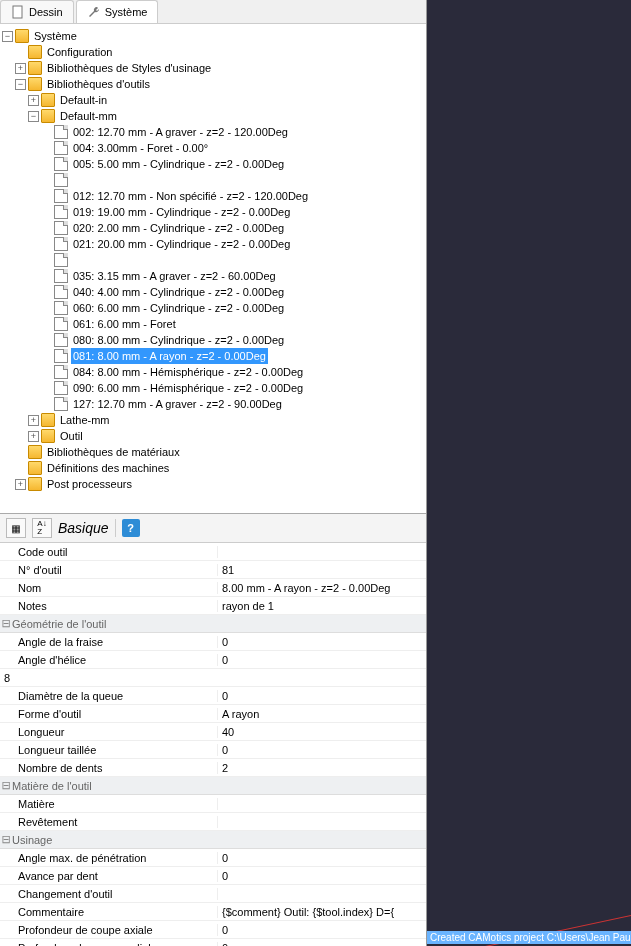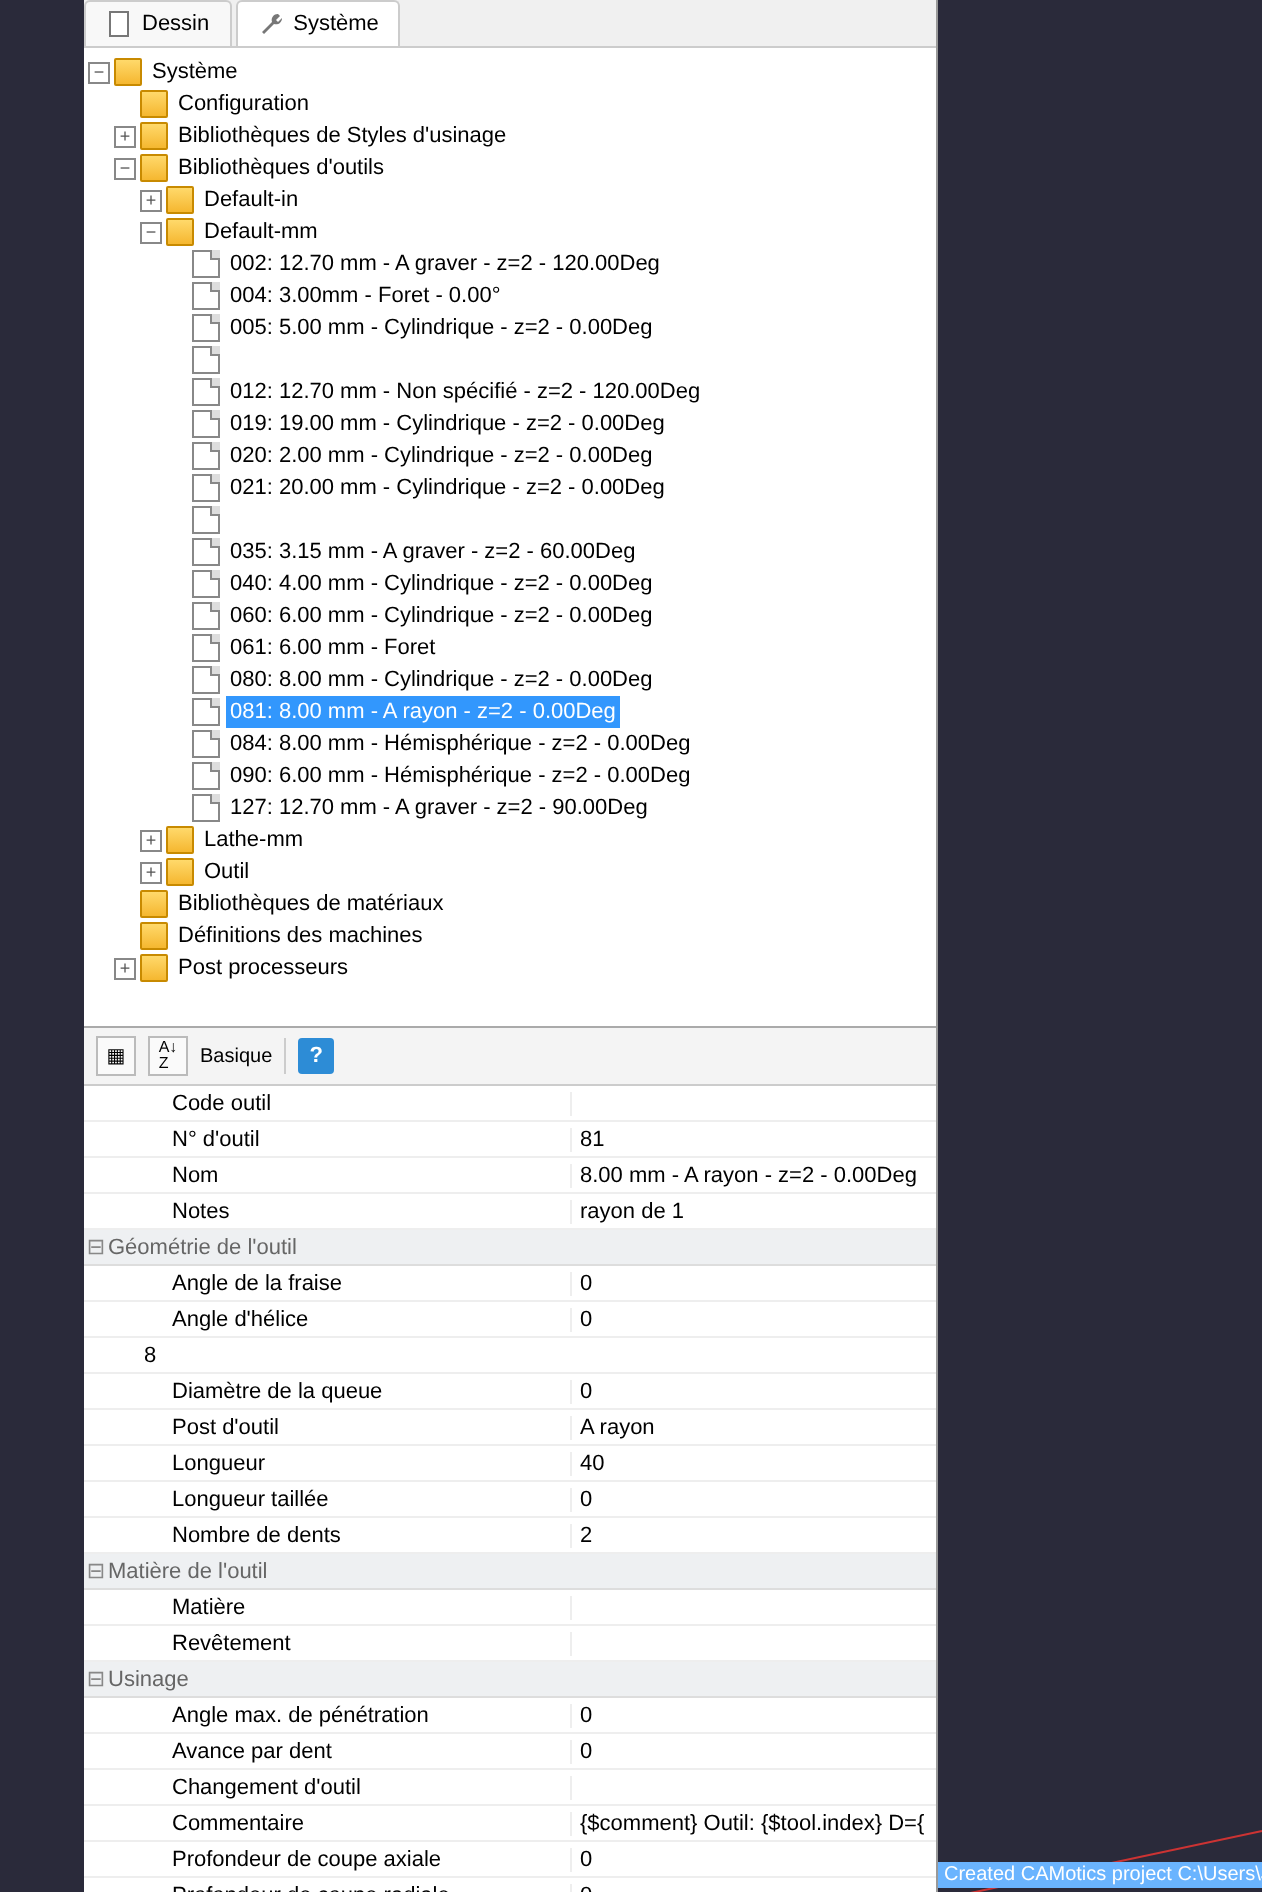--- a/index.html
+++ b/index.html
@@ -1,39 +1,39 @@
 <!DOCTYPE html>
 <html><head>
 <meta charset="utf-8">
 <style>
 * { margin: 0; padding: 0; box-sizing: border-box; font-family: "Segoe UI", Tahoma, sans-serif; font-size: 11px; }
 body { width: 631px; height: 946px; display: flex; background: #2a2a3a; overflow: hidden; }
-.left-panel { width: 427px; display: flex; flex-direction: column; background: #0f766e; border-right: 1px solid #999; margin-left: 42px; }
+.left-panel { width: 427px; display: flex; flex-direction: column; background: #0f766e; border-right: 1px solid #999; }
 .right-panel { flex: 1; background: #2a2a3a; position: relative; }
 .tabs { display: flex; background: #f0f0f0; border-bottom: 1px solid #ccc; }
 .tab { padding: 4px 10px; border: 1px solid #ccc; border-bottom: none; background: #f8f8f8; display: flex; align-items: center; gap: 4px; cursor: pointer; margin-right: 2px; border-radius: 3px 3px 0 0; }
 .tab.active { background: #fff; }
 .tab-icon { width: 14px; height: 14px; display: inline-block; }
 .tree-container { flex: 0 0 490px; overflow: auto; background: #fff; padding: 4px 2px; border-bottom: 1px solid #aaa; }
 .tree-node { white-space: nowrap; line-height: 16px; height: 16px; display: flex; align-items: center; }
 .tree-toggle { width: 11px; height: 11px; border: 1px solid #888; display: inline-flex; align-items: center; justify-content: center; font-size: 9px; line-height: 1; margin-right: 2px; cursor: pointer; background: #fff; color: #555; }
 .tree-spacer { width: 13px; display: inline-block; }
 .tree-icon { width: 14px; height: 14px; display: inline-block; margin-right: 3px; flex-shrink: 0; }
 .folder { background: linear-gradient(#ffd96b,#f5b730); border: 1px solid #c88a00; border-radius: 1px; }
 .doc { background: #fff; border: 1px solid #888; position: relative; }
 .doc::after { content: ""; position: absolute; top: -1px; right: -1px; width: 4px; height: 4px; background: #ddd; border-left: 1px solid #888; border-bottom: 1px solid #888; }
 .tree-label { padding: 0 2px; }
 .tree-label.selected { background: #3297fd; color: #fff; }
 .props-toolbar { display: flex; align-items: center; gap: 6px; padding: 4px 6px; background: #f4f4f4; border-bottom: 1px solid #ccc; }
 .tb-btn { width: 20px; height: 20px; border: 1px solid #bbb; background: #fafafa; display: flex; align-items: center; justify-content: center; cursor: pointer; font-size: 10px; }
-.tb-label { font-size: 10px; }
+.tb-label { font-size: 14px; font-style: italic; }
 .help-btn { width: 18px; height: 18px; background: #2d8cd6; color: #fff; border-radius: 2px; display: flex; align-items: center; justify-content: center; font-weight: bold; cursor: pointer; }
 .divider { width: 1px; height: 18px; background: #ccc; }
 .props-grid { flex: 1; overflow: auto; background: #fff; }
-.prop-row { display: flex; border-bottom: 1px solid #eee; height: 18px; align-items: center; padding-left: 26px; }
+.prop-row { display: flex; border-bottom: 1px solid #eee; height: 18px; align-items: center; }
 .prop-cat { background: #eef0f2; color: #666; font-weight: normal; display: flex; align-items: center; height: 18px; border-bottom: 1px solid #ddd; }
 .prop-cat-toggle { width: 12px; text-align: center; color: #888; cursor: pointer; }
 .prop-key { width: 218px; padding-left: 18px; border-right: 1px solid #eee; white-space: nowrap; overflow: hidden; }
 .prop-val { flex: 1; padding-left: 4px; white-space: nowrap; overflow: hidden; }
 .status-bar { position: absolute; bottom: 2px; right: 0; left: 0; background: #6ab4ff; color: #fff; font-size: 10px; padding: 1px 3px; white-space: nowrap; overflow: hidden; }
 .red-line { position: absolute; bottom: 30px; right: 0; width: 200px; height: 1px; background: #c33; transform: rotate(-12deg); transform-origin: right; }
 svg.wrench { fill: #777; }
 svg.page { fill: #fff; stroke: #777; }
 </style>
 </head>
@@ -307,21 +307,21 @@
         <div class="prop-val">0</div>
       </div>
       <div class="prop-row">
         <div class="prop-val">8</div>
       </div>
       <div class="prop-row">
         <div class="prop-key">Diamètre de la queue</div>
         <div class="prop-val">0</div>
       </div>
       <div class="prop-row">
-        <div class="prop-key">Post d'outil</div>
+        <div class="prop-key">Forme d'outil</div>
         <div class="prop-val">A rayon</div>
       </div>
       <div class="prop-row">
         <div class="prop-key">Longueur</div>
         <div class="prop-val">40</div>
       </div>
       <div class="prop-row">
         <div class="prop-key">Longueur taillée</div>
         <div class="prop-val">0</div>
       </div>

